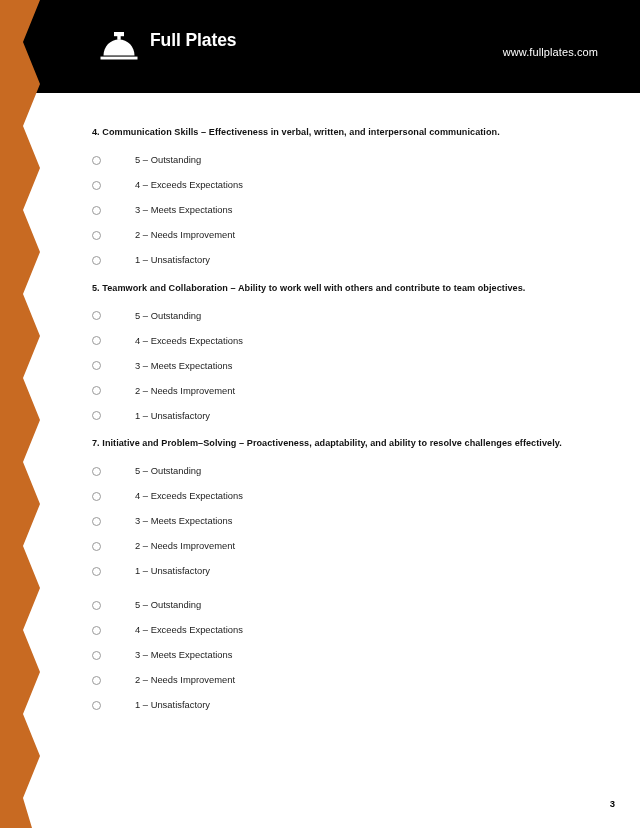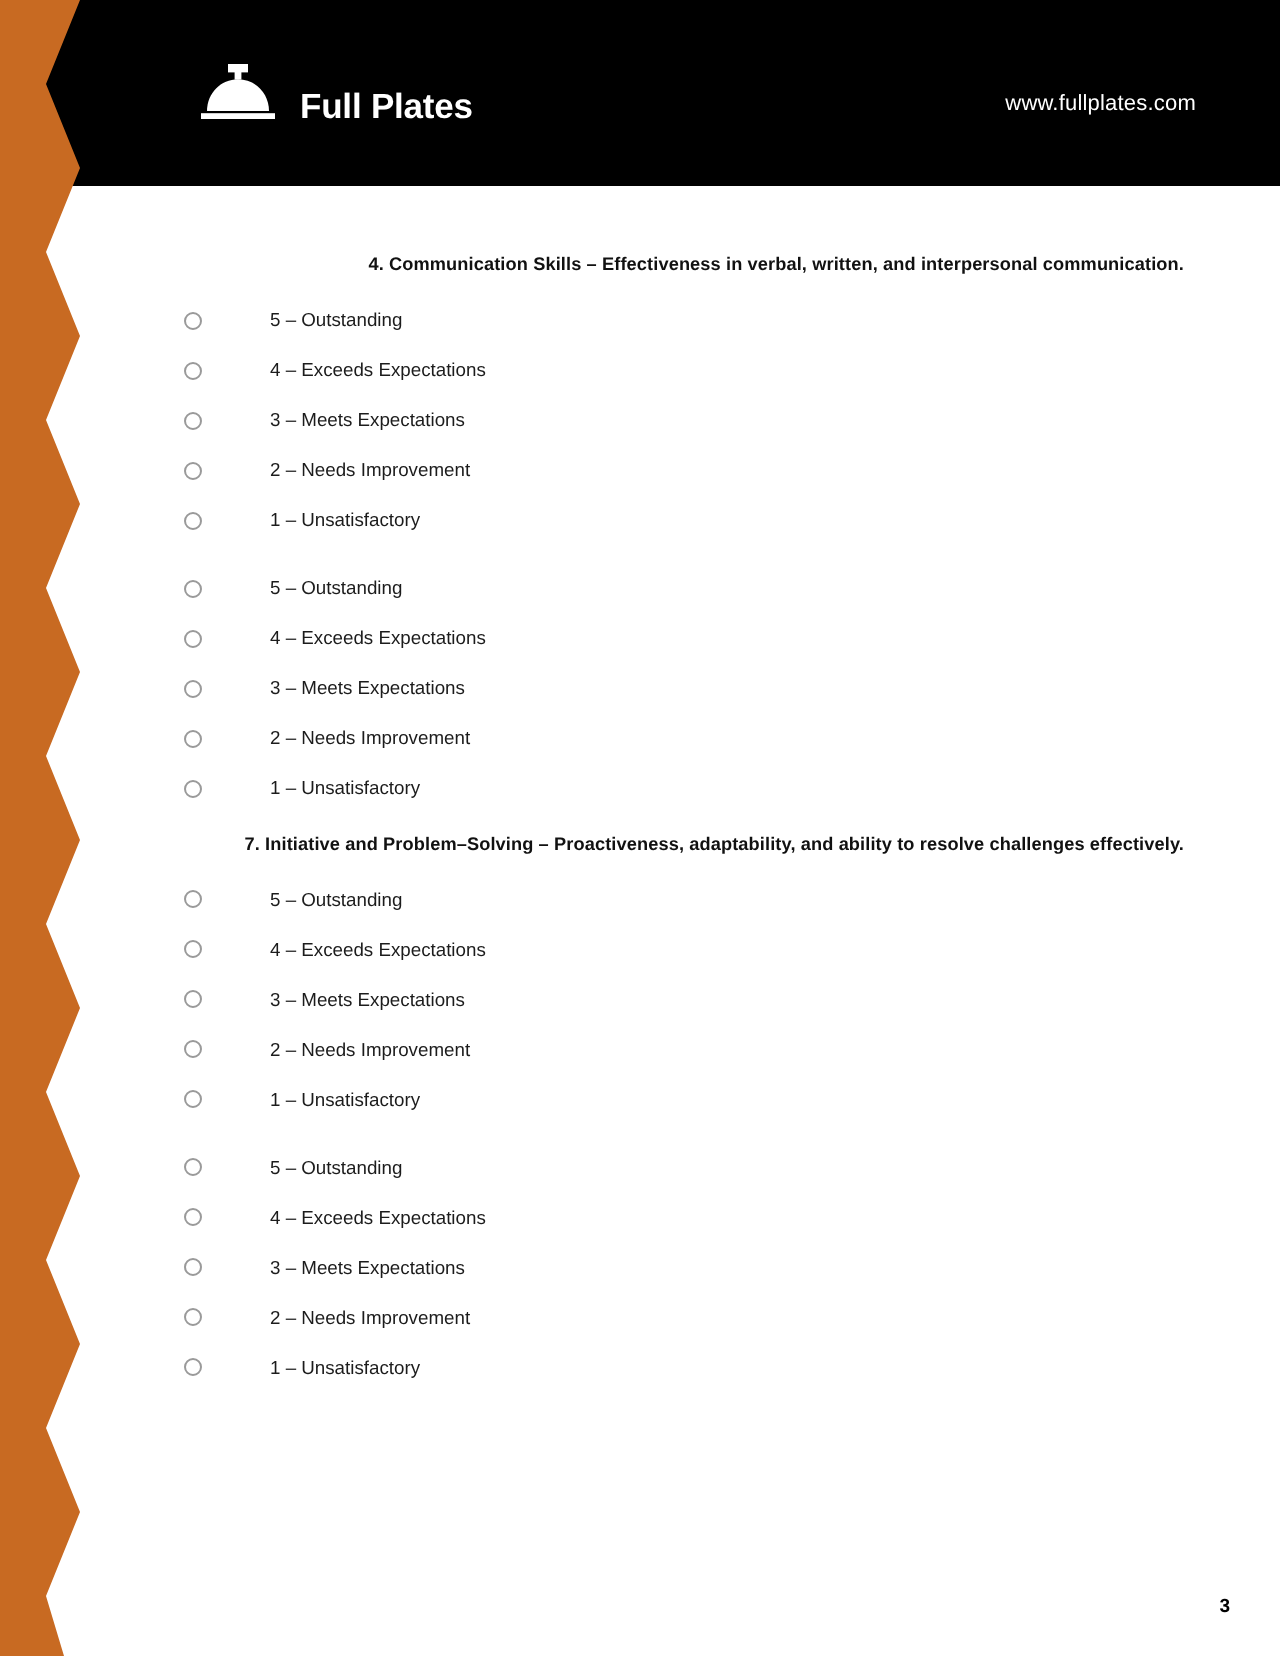--- a/index.html
+++ b/index.html
@@ -44,21 +44,21 @@
     height: 93px;
     display: flex;
     align-items: center;
     z-index: 4;
   }
   #brand-block {
     position: absolute;
     left: 99px;
     top: 30px;
     display: flex;
-    align-items: flex-end;
+    align-items: flex-start;
     gap: 11px;
   }
   #bell-icon {
     width: 40px;
     height: 34px;
     display: block;
   }
   #brand-name {
     color: #ffffff;
     font-size: 17.5px;
@@ -79,21 +79,20 @@
   
   #form-body {
     position: absolute;
     left: 92px;
     top: 126px;
     width: 500px;
     z-index: 2;
   }
   .question-block {
     margin-bottom: 9px;
-    text-align: right;
   }
   .question-title {
     font-size: 9.1px;
     font-weight: bold;
     color: #111111;
     line-height: 12.6px;
     letter-spacing: 0.06px;
     margin: 0 0 9px 0;
   }
   .option-list {
@@ -181,20 +180,21 @@
         <span class="option-label">2 – Needs Improvement</span>
       </li>
       <li class="option-row">
         <span class="radio-circle"></span>
         <span class="option-label">1 – Unsatisfactory</span>
       </li>
     </ul>
   </section>
 
   <section class="question-block">
+    <p class="question-title">5. Teamwork and Collaboration – Ability to work well with others and contribute to team objectives.</p>
     <ul class="option-list">
       <li class="option-row">
         <span class="radio-circle"></span>
         <span class="option-label">5 – Outstanding</span>
       </li>
       <li class="option-row">
         <span class="radio-circle"></span>
         <span class="option-label">4 – Exceeds Expectations</span>
       </li>
       <li class="option-row">

